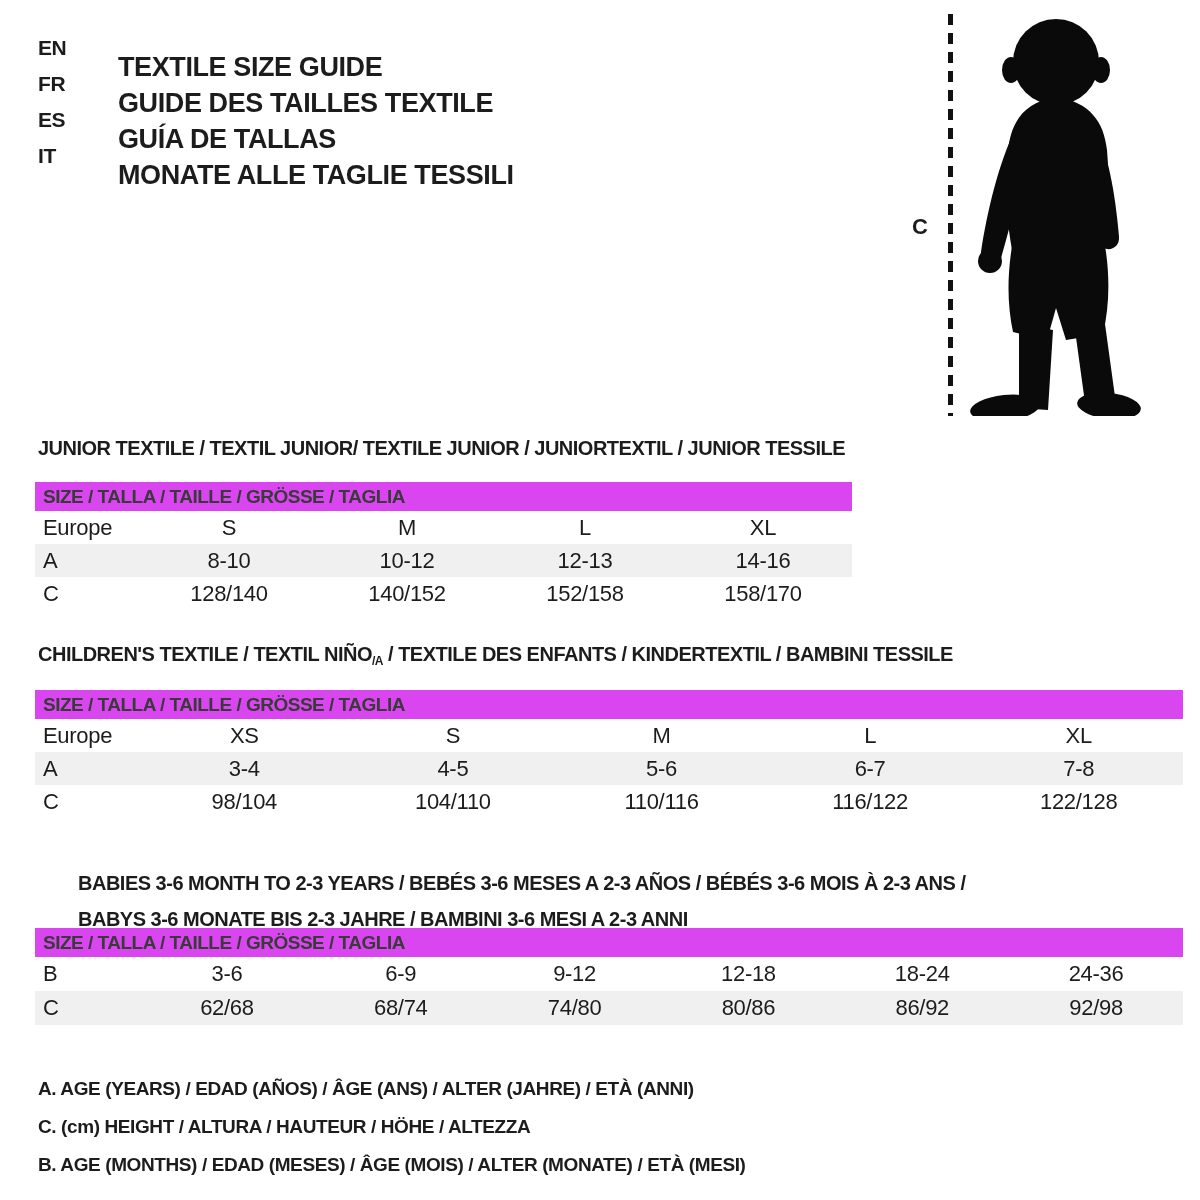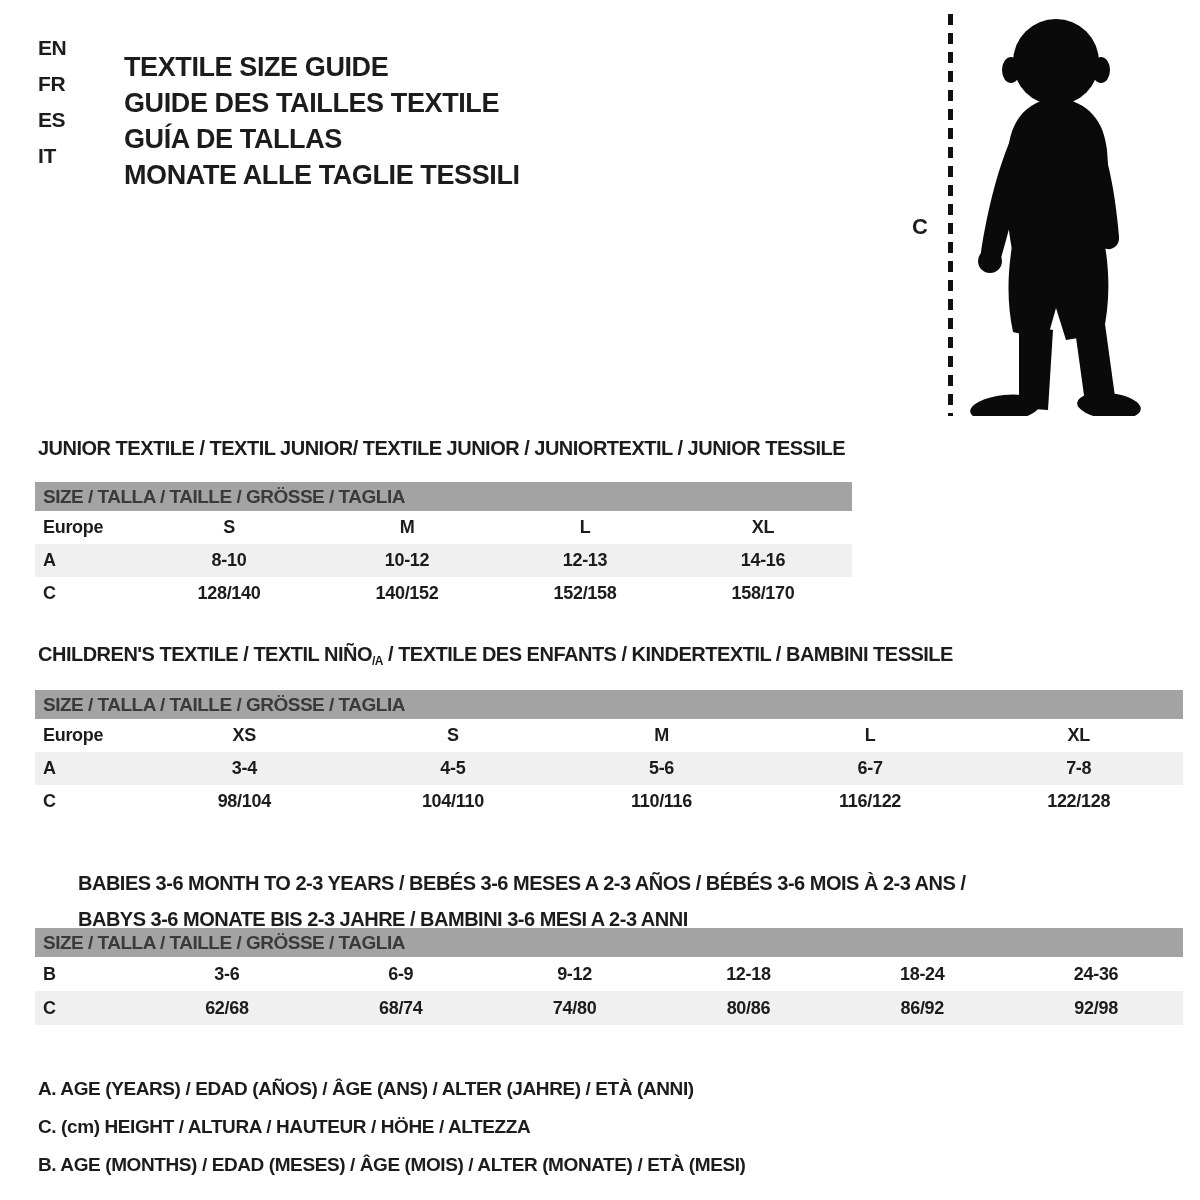--- a/index.html
+++ b/index.html
@@ -8,21 +8,21 @@
   body {
     font-family:"Liberation Sans","DejaVu Sans",sans-serif;
     color:#1c1c1c;
     position:relative;
     overflow:hidden;
   }
   .abs { position:absolute; }
 
   
   .lang-block { left:38px; top:30px; }
-  .lang-row { display:flex; height:36px; align-items:center;gap:6px; }
+  .lang-row { display:flex; height:36px; align-items:center; }
   .lang-code { width:80px; font-size:21px; font-weight:700; letter-spacing:-0.4px; }
   .lang-title { font-size:27px; font-weight:700; letter-spacing:-0.4px;margin-top:39px; }
 
   
   .measure-line {
     left:948px; top:14px; width:5px; height:402px;
     background:repeating-linear-gradient(to bottom,#111 0 11px,transparent 11px 19px);
   }
   .measure-label { left:912px; top:214px; font-size:22px; font-weight:700; }
   .baby-svg { left:963px; top:12px; }
@@ -33,24 +33,24 @@
   .h-junior   { left:38px; top:437px; }
   .h-children { left:38px; top:643px; }
   .h-babies   { left:38px; top:865px; line-height:36px;margin-left:40px; }
 
   
   .stable { left:35px; }
   .t-junior   { top:482px; width:817px;  }
   .t-children { top:690px; width:1148px; }
   .t-babies   { top:928px; width:1148px; }
   .size-bar {
-    height:29px; background:#a3a3a3; display:flex; align-items:center;
+    height:29px; background:#d946ef; display:flex; align-items:center;
     padding-left:8px; font-size:19px; font-weight:700; letter-spacing:-0.5px; color:#3a3a3a;
   }
-  .trow { display:grid; align-items:center; height:33px; font-size:18px; font-weight:700; letter-spacing:-0.3px; }
+  .trow { display:grid; align-items:center; height:33px; font-size:22px; font-weight:400; letter-spacing:-0.3px; }
   .t-junior   .trow { grid-template-columns:105px repeat(4,1fr); }
   .t-children .trow { grid-template-columns:105px repeat(5,1fr); }
   .t-babies   .trow { grid-template-columns:105px repeat(6,1fr); height:34px; }
   .trow .rlabel { padding-left:8px; text-align:left; }
   .trow .val { text-align:center; }
   .striped { background:#f0f0f0; }
 
   
   .legend { left:38px; top:1070px; }
   .legend-line { font-size:19px; font-weight:700; letter-spacing:-0.4px; line-height:38px; white-space:nowrap; }

